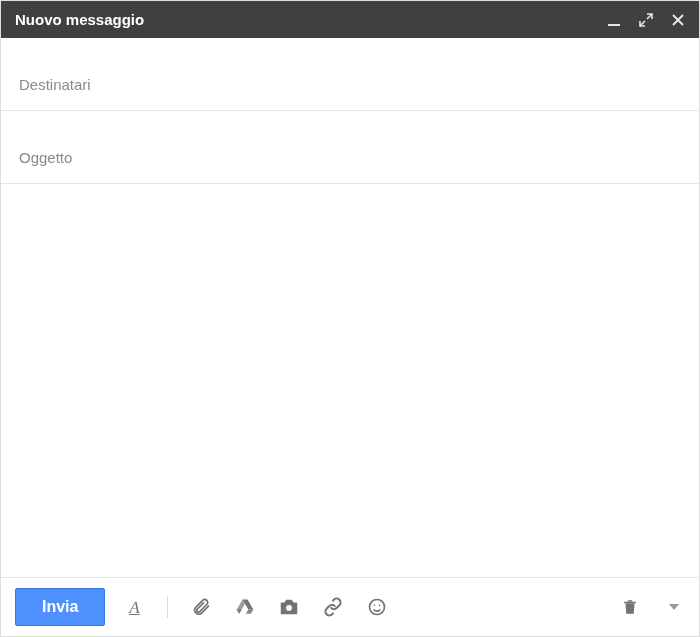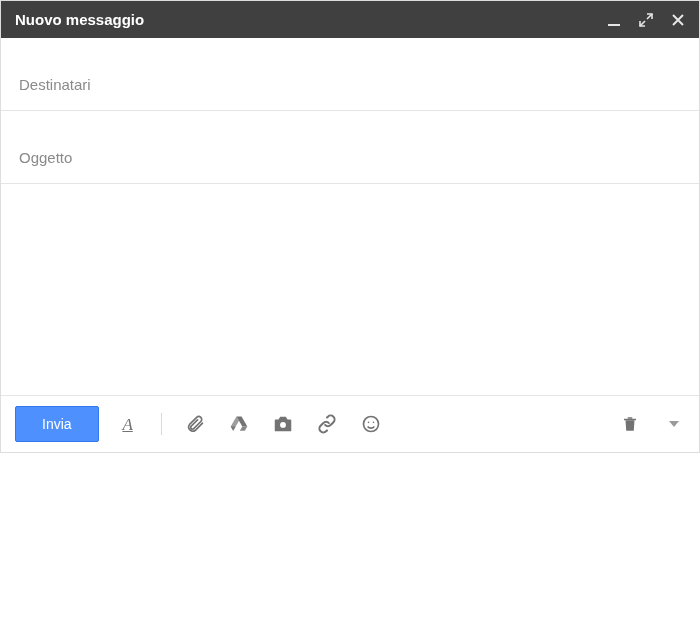--- a/index.html
+++ b/index.html
@@ -6,21 +6,21 @@
     body {
       font-family: Arial, Helvetica, sans-serif;
       background: #fff;
       width: 700px;
       height: 637px;
       overflow: hidden;
       position: relative;
     }
     .compose-window {
       width: 700px;
-      height: 453px;
+      height: 637px;
       background: #fff;
       display: flex;
       flex-direction: column;
       border: 1px solid #ddd;
     }
     .header {
       background: #404040;
       color: #fff;
       display: flex;
       align-items: center;
@@ -79,22 +79,22 @@
       border-top: 1px solid #e5e5e5;
       display: flex;
       align-items: center;
       padding: 10px 14px;
       gap: 0;
     }
     .send-btn {
       background: #4d90fe;
       color: #fff;
       border: 1px solid #3079ed;
-      font-weight: normal;
-      font-size: 14px;
+      font-weight: bold;
+      font-size: 16px;
       padding: 9px 26px;
       cursor: pointer;
       border-radius: 2px;
     }
     .toolbar-icons {
       display: flex;
       align-items: center;
       margin-left: 18px;
       gap: 22px;
     }

